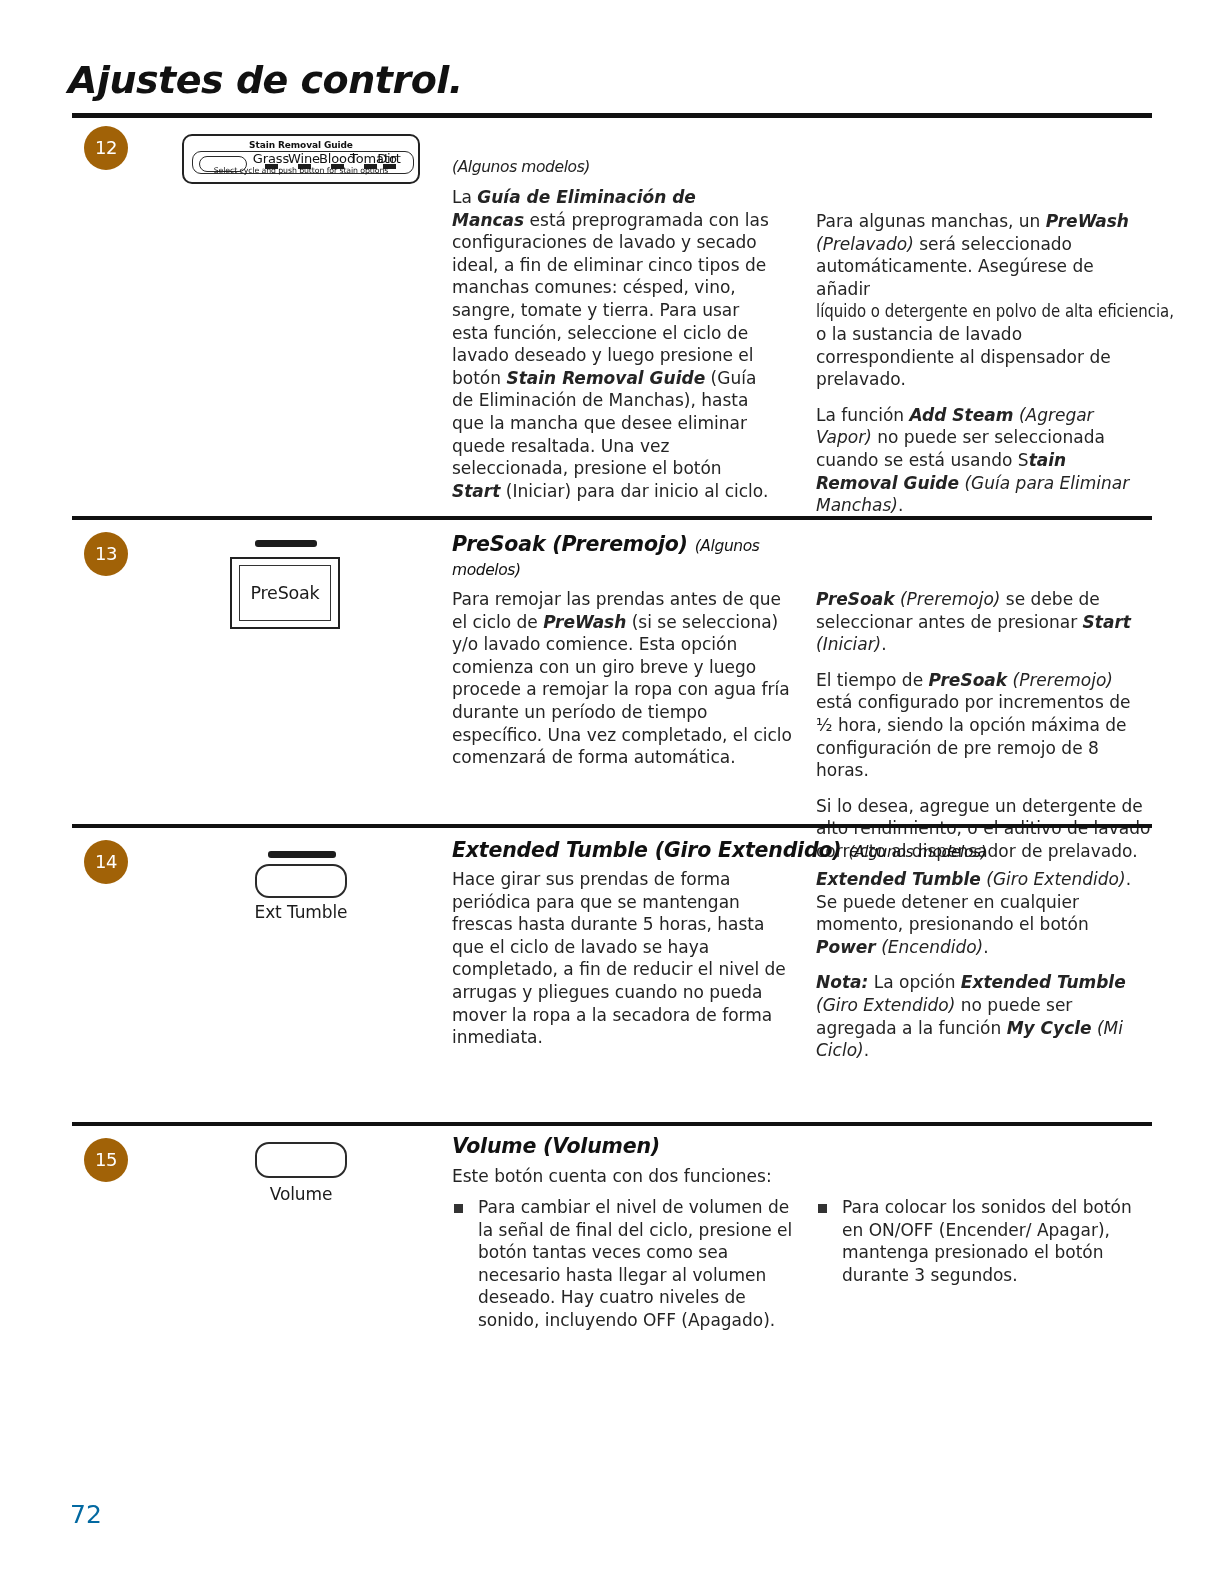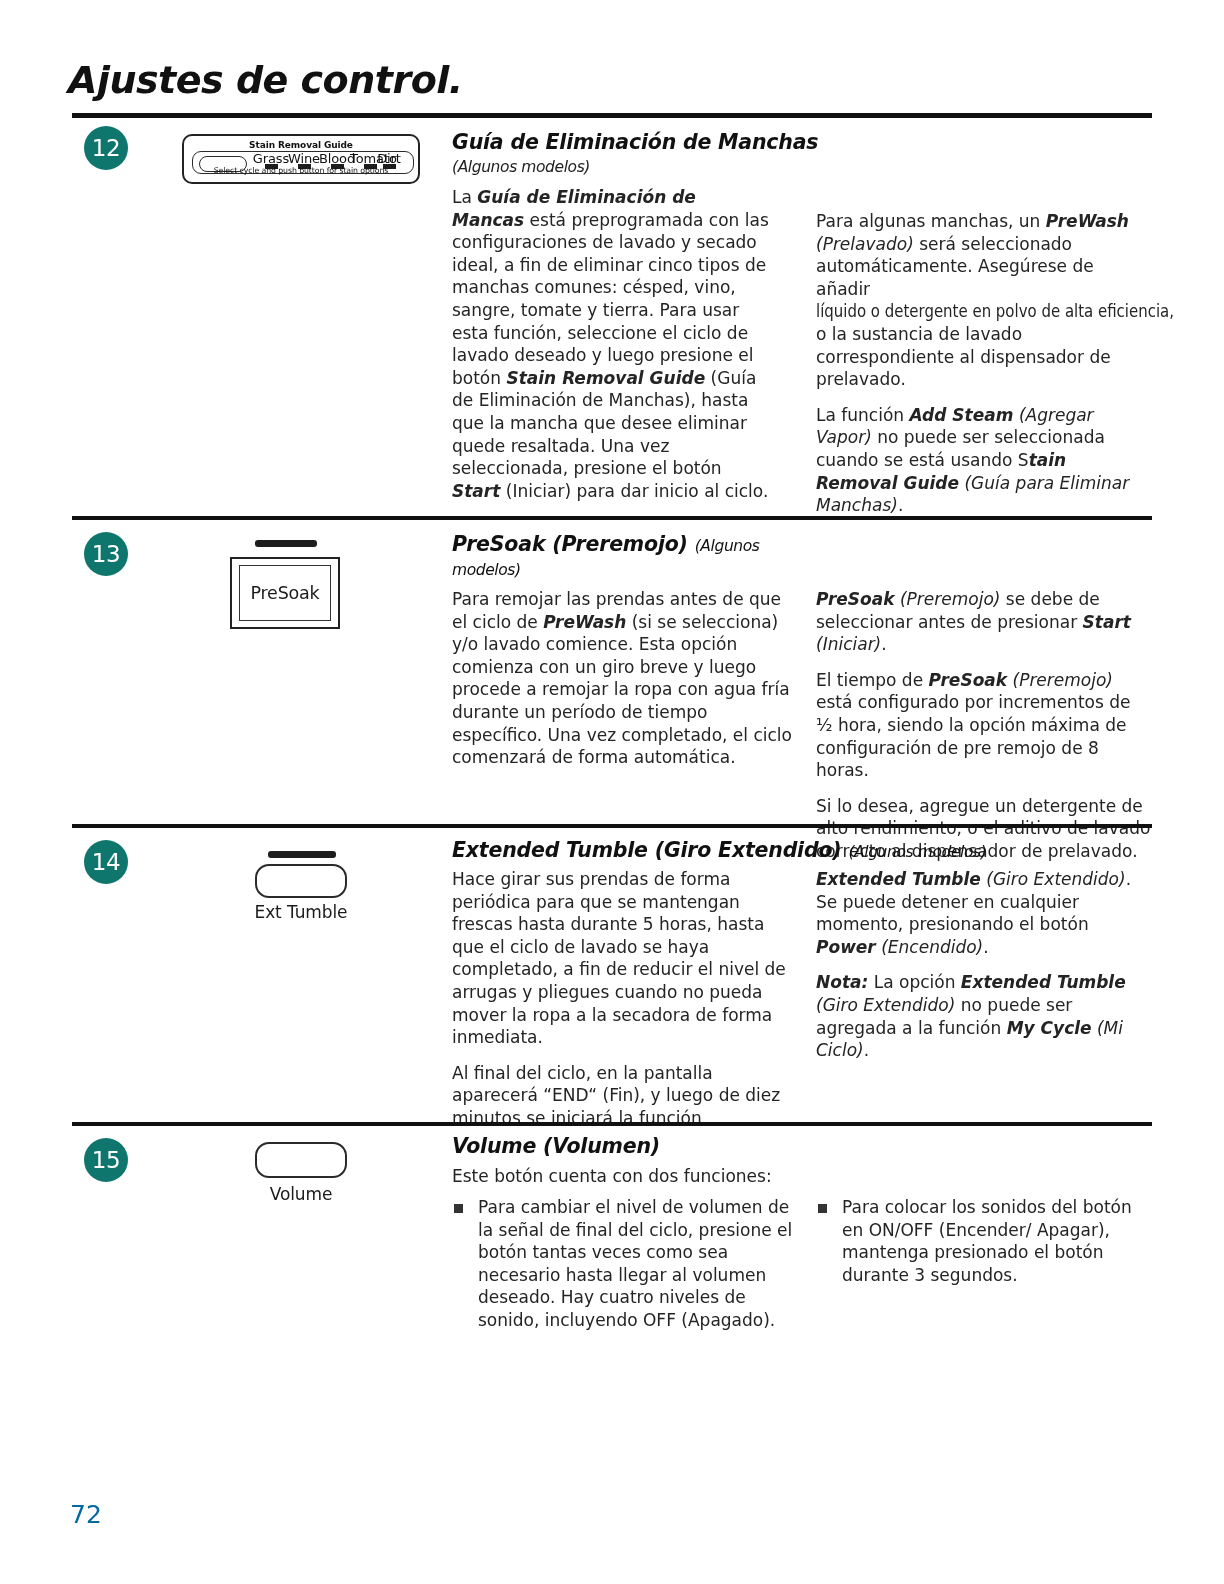--- a/index.html
+++ b/index.html
@@ -52,24 +52,24 @@
     height: 4px;
     background: #111;
   }
 
   
   .num-circle {
     position: absolute;
     width: 44px;
     height: 44px;
     border-radius: 50%;
-    background: #0f766e;
+    background: #a16207;
     color: #ffffff;
     font-family: "DejaVu Sans", sans-serif;
-    font-size: 23px;
+    font-size: 18px;
     line-height: 44px;
     text-align: center;
     letter-spacing: -0.5px;
   }
 
   
   .sec-heading {
     position: absolute;
     font-family: "DejaVu Sans", sans-serif;
     font-style: italic;
@@ -314,21 +314,20 @@
         </div>
         <div class="srg-stain" style="left:176px;">
           <span class="nm">Dirt</span>
           <span class="led"></span>
         </div>
       </div>
       <div class="srg-foot">Select cycle and push button for stain options</div>
     </div>
   </div>
 
-  <div class="sec-heading" style="left:452px; top:130px; width:420px;">Guía de Eliminación de Manchas</div>
   <div class="models-line" style="left:452px; top:158px;">(Algunos modelos)</div>
 
   <div class="col" style="left:452px; top:186px; width:318px;">
     <p>La <b>Guía de Eliminación de Mancas</b> está preprogramada con las configuraciones de lavado y secado ideal, a fin de eliminar cinco tipos de manchas comunes: césped, vino, sangre, tomate y tierra. Para usar esta función, seleccione el ciclo de lavado deseado y luego presione el botón <b>Stain Removal Guide</b> <span class="nb">(Guía de Eliminación de Manchas), hasta que la mancha que desee eliminar quede resaltada. Una vez seleccionada, presione el botón</span> <b>Start</b> <span class="nb">(Iniciar) para dar inicio al ciclo.</span></p>
   </div>
 
   <div class="col" style="left:816px; top:186px; width:336px;margin-top:24px;">
     <p>Para algunas manchas, un <b>PreWash</b><br>
       <i>(Prelavado)</i> será seleccionado automáticamente. Asegúrese de añadir <span class="condensed">líquido o detergente en polvo de alta eficiencia,</span> o la sustancia de lavado correspondiente al dispensador de prelavado.</p>
     <p>La función <b>Add Steam</b> <i>(Agregar Vapor)</i> no puede ser seleccionada cuando se está usando S<b>tain Removal Guide</b> <i>(Guía para Eliminar Manchas)</i>.</p>
@@ -367,21 +366,20 @@
   <div class="round-btn" style="left:255px; top:864px; width:92px; height:34px;"></div>
   <div class="btn-caption" style="left:225px; top:902px; width:152px;">Ext Tumble</div>
 
   <div class="sec-heading" style="left:452px; top:838px; width:700px;">
     <span>Extended Tumble (Giro Extendido)</span>
     <span class="models">(Algunos modelos)</span>
   </div>
 
   <div class="col" style="left:452px; top:868px; width:340px;">
     <p>Hace girar sus prendas de forma periódica para que se mantengan frescas hasta durante 5 horas, hasta que el ciclo de lavado se haya completado, a fin de reducir el nivel de arrugas y pliegues cuando no pueda mover la ropa a la secadora de forma inmediata.</p>
-    <p>Al final del ciclo, en la pantalla aparecerá “END“ (Fin), y luego de diez minutos se iniciará la función</p>
   </div>
 
   <div class="col" style="left:816px; top:868px; width:336px;">
     <p><b>Extended Tumble</b> <i>(Giro Extendido)</i>. Se puede detener en cualquier momento, presionando el botón <b>Power</b> <i>(Encendido)</i>.</p>
     <p><b>Nota:</b> La opción <b>Extended Tumble</b> <i>(Giro Extendido)</i> no puede ser agregada a la función <b>My Cycle</b> <i>(Mi Ciclo)</i>.</p>
   </div>
 
   <div class="sep" style="top:1122px;"></div>
 
   <div class="num-circle" style="left:84px; top:1138px;">15</div>

